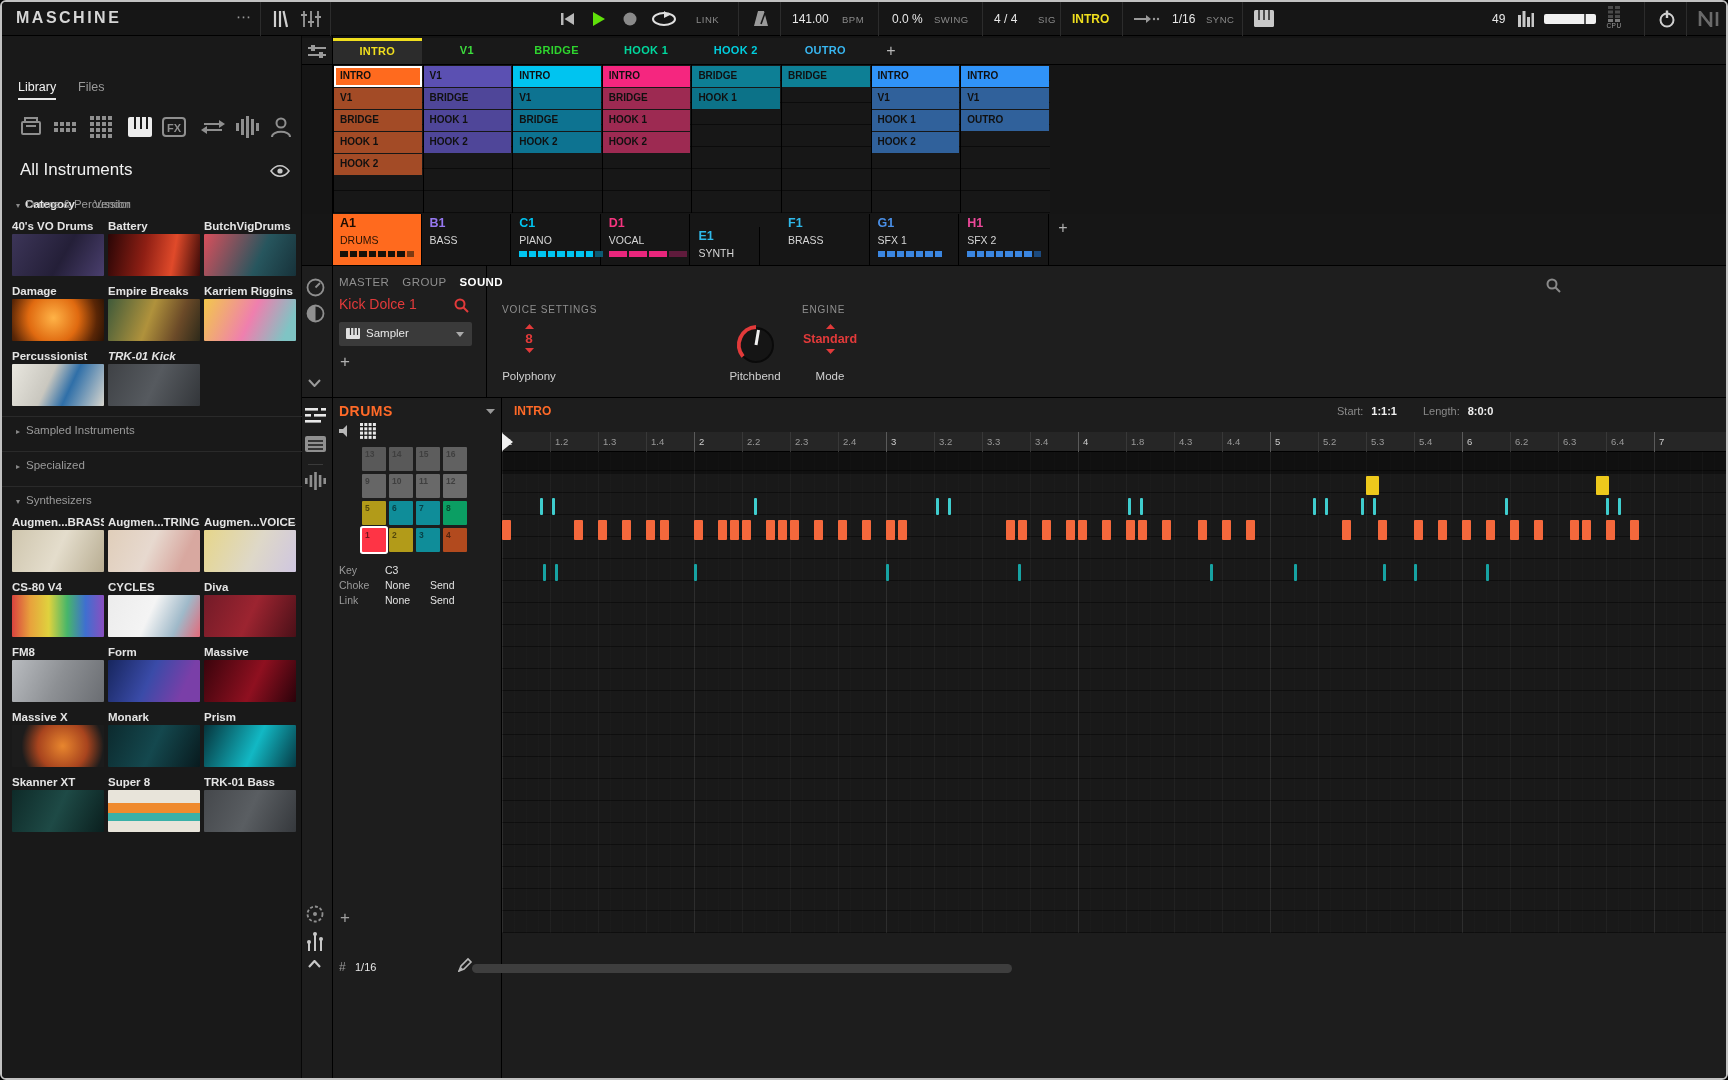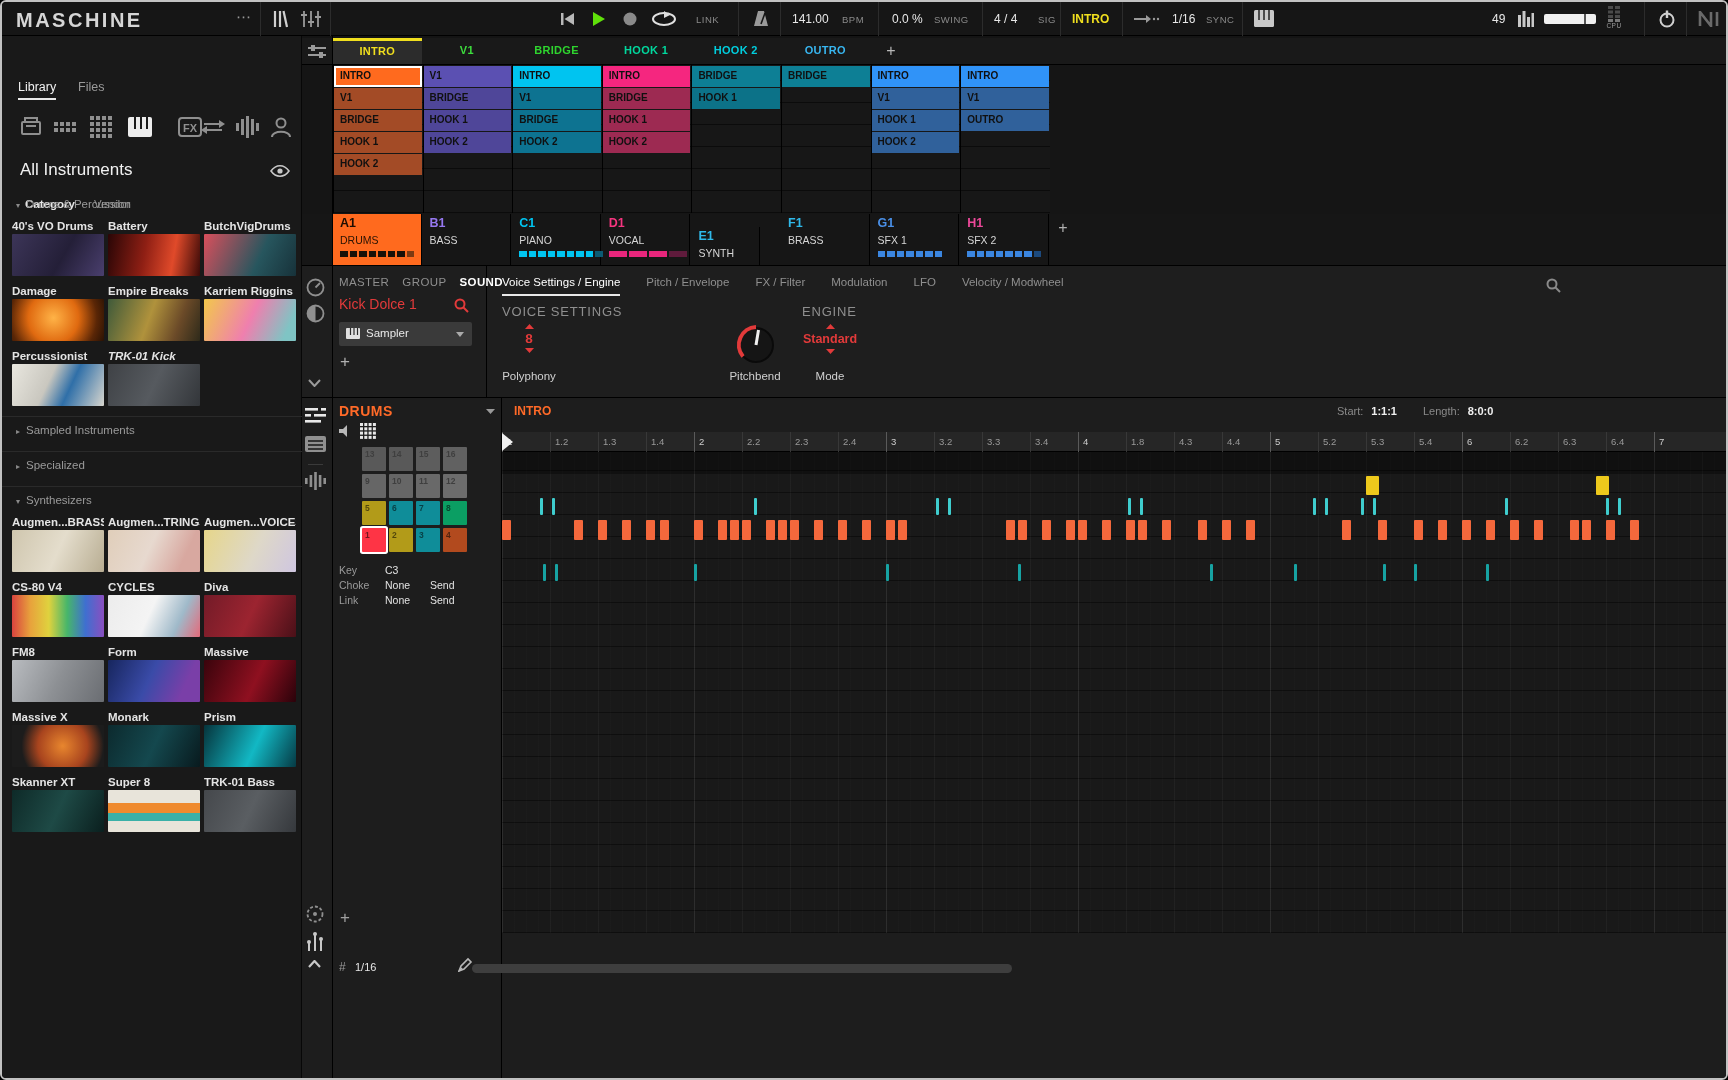--- a/index.html
+++ b/index.html
@@ -1,21 +1,21 @@
 <!DOCTYPE html>
 <html><head>
 <meta charset="utf-8">
 <style>
   html,body{margin:0;padding:0;background:#000;}
   *{box-sizing:border-box;font-family:"Liberation Sans",sans-serif;}
   #app{position:relative;width:1728px;height:1080px;background:#141414;overflow:hidden;
        border:2px solid #c2c2c2;border-radius:6px;}
   
   .topbar{position:absolute;left:0;top:0;width:1728px;height:34px;background:#161616;border-bottom:1px solid #000;}
-  .logo{position:absolute;top:7px;font-size:20px;font-weight:bold;letter-spacing:2.5px;color:#d6d6d6;}
+  .logo{position:absolute;top:7px;font-size:16px;font-weight:bold;letter-spacing:2.5px;color:#d6d6d6;}
   .tbsep{position:absolute;top:0;width:1px;height:34px;background:#2c2c2c;}
   .tbval{position:absolute;top:10px;font-size:12px;color:#e8e8e8;}
   .tblab{position:absolute;top:12px;font-size:9.5px;color:#8a8a8a;letter-spacing:.5px;}
   .tbyellow{color:#f0df1e;font-weight:bold;}
   .icon{position:absolute;}
   
   .sidebar{position:absolute;left:0;top:34px;width:300px;height:1046px;background:#191919;border-right:1px solid #070707;}
   .sb-tab{position:absolute;top:44px;font-size:12.5px;}
   .sb-title{position:absolute;left:18px;top:124px;font-size:17px;color:#f0f0f0;}
   .sb-filter{position:absolute;top:162px;font-size:11.5px;}
@@ -34,21 +34,21 @@
   .arr-cell{position:absolute;font-size:10px;font-weight:bold;color:#101010;line-height:20px;padding-left:6px;overflow:hidden;}
   .grp-row{position:absolute;left:300px;top:212px;width:1428px;height:52px;background:#161616;border-bottom:1px solid #000;}
   .grp-box{position:absolute;top:0;height:51px;border-right:1px solid #000;}
   .grp-id{position:absolute;left:7px;top:2px;font-size:12.5px;font-weight:bold;}
   .grp-name{position:absolute;left:7px;top:20px;font-size:10.5px;}
   .grp-meter{position:absolute;left:7px;top:37px;display:flex;gap:2px;}
   
   .control{position:absolute;left:300px;top:264px;width:1428px;height:132px;background:#1e1e1e;border-bottom:1px solid #000;}
   .vtab{font-size:11.5px;letter-spacing:.4px;}
   .ptab{font-size:11.5px;padding-bottom:6px;}
-  .seclab{position:absolute;top:38px;font-size:13px;letter-spacing:.8px;color:#8f8f8f;}
+  .seclab{position:absolute;top:38px;font-size:10px;letter-spacing:.8px;color:#8f8f8f;}
   .redval{color:#e23a3a;font-weight:bold;}
   .ctl-label{position:absolute;top:104px;font-size:11.5px;color:#d0d0d0;text-align:center;}
   
   .editor{position:absolute;left:300px;top:396px;width:1428px;height:684px;background:#1d1d1d;}
   .leftcol-border{position:absolute;left:199px;top:0;width:1px;height:684px;background:#000;}
   .ruler{position:absolute;left:200px;top:34px;width:1228px;height:20px;background:#262626;border-bottom:1px solid #000;}
   .tick-line{position:absolute;top:0;width:1px;height:20px;}
   .tick-lab{position:absolute;top:4px;font-size:9.5px;}
   .notegrid{position:absolute;left:200px;top:54px;width:1228px;height:481px;background-color:#191919;
     background-image:
@@ -254,21 +254,21 @@
     <div class="icon" style="left:126px;top:81px">
       <svg class="svgic" width="24" height="20">
           <rect x="0" y="0" width="24" height="20" rx="2" fill="#ececec"></rect>
           <g stroke="#1a1a1a" stroke-width="2">
             <line x1="7" y1="0" x2="7" y2="12"></line>
             <line x1="13" y1="0" x2="13" y2="12"></line>
             <line x1="19" y1="0" x2="19" y2="12"></line>
           </g>
         </svg>
       </div>
-    <div class="icon" style="left:176px;top:81px">
+    <div class="icon" style="left:160px;top:81px">
       <svg class="svgic" width="24" height="20">
           <rect x="1" y="1" width="22" height="18" rx="3" fill="none" stroke="#8f8f8f" stroke-width="2"></rect>
           <text x="5" y="14.5" font-size="11" font-weight="bold" fill="#8f8f8f" font-family="Liberation Sans,sans-serif">FX</text>
         </svg>
       </div>
     <div class="icon" style="left:198px;top:82px">
       <svg class="svgic" width="26" height="18">
           <g stroke="#8f8f8f" stroke-width="2" fill="none">
             <path d="M4 6 H20"></path>
             <path d="M22 12 H6"></path>
@@ -529,28 +529,20 @@
             <line x1="11.5" y1="0" x2="11.5" y2="7"></line>
           </g>
         </svg>
       <span style="position:absolute;left:27px;top:5px;font-size:11.5px;color:#e8e8e8">Sampler</span>
       <svg class="svgic" style="position:absolute;right:8px;top:10px" width="8" height="5">
           <polygon points="0,0 8,0 4,5" fill="#aaa"></polygon>
         </svg>
     </div>
     <div style="position:absolute;left:38px;top:86px;font-size:17px;color:#b0b0b0">+</div>
 
-    <div id="plugin-tabs" style="position:absolute;left:200px;top:10px;display:flex;gap:26px">
-        <div class="ptab" style="position: static; color: rgb(255, 255, 255); border-bottom: 2px solid rgb(232, 232, 232);">Voice Settings / Engine</div>
-        <div class="ptab" style="position: static; color: rgb(143, 143, 143);">Pitch / Envelope</div>
-        <div class="ptab" style="position: static; color: rgb(143, 143, 143);">FX / Filter</div>
-        <div class="ptab" style="position: static; color: rgb(143, 143, 143);">Modulation</div>
-        <div class="ptab" style="position: static; color: rgb(143, 143, 143);">LFO</div>
-        <div class="ptab" style="position: static; color: rgb(143, 143, 143);">Velocity / Modwheel</div>
-      </div>
     <div class="icon" style="left:1244px;top:12px">
       <svg class="svgic" width="15" height="15">
           <circle cx="6" cy="6" r="4.5" fill="none" stroke="#8a8a8a" stroke-width="2"></circle>
           <line x1="9.5" y1="9.5" x2="14" y2="14" stroke="#8a8a8a" stroke-width="2"></line>
         </svg>
       </div>
 
     <div class="seclab" style="left:200px">VOICE SETTINGS</div>
     <div class="seclab" style="left:500px">ENGINE</div>
 

